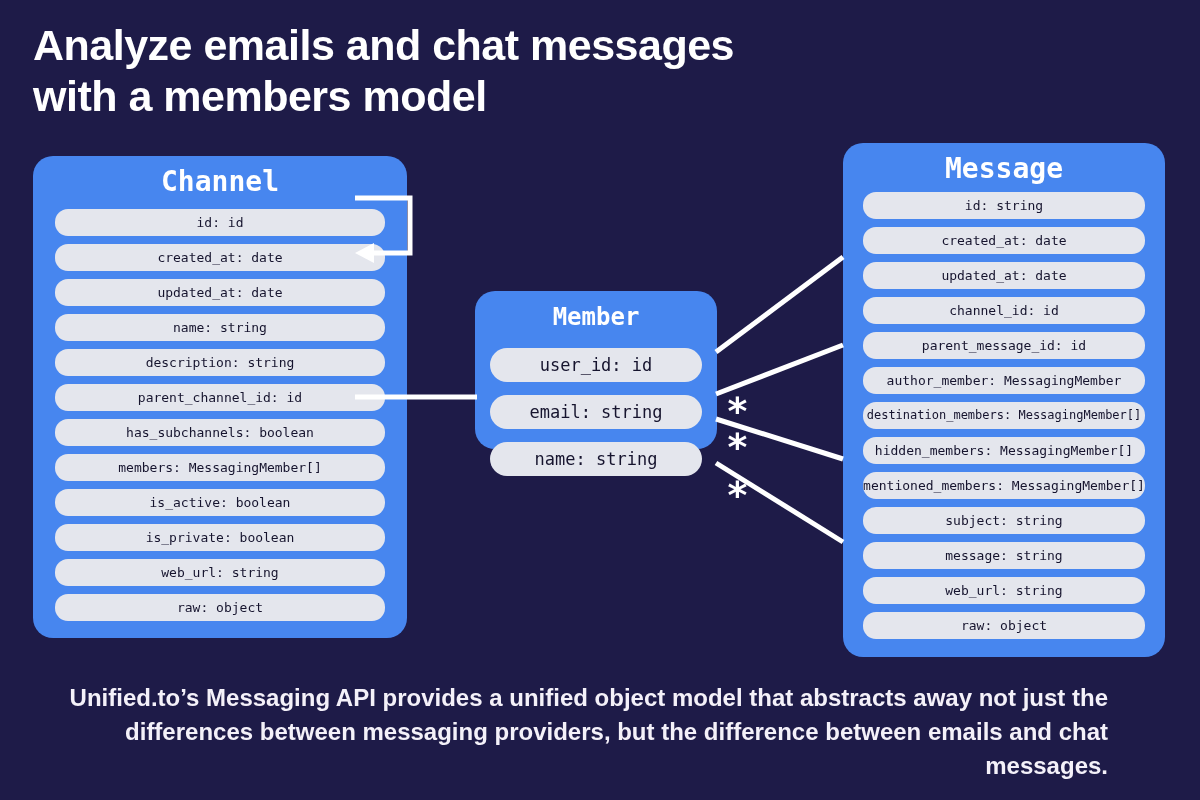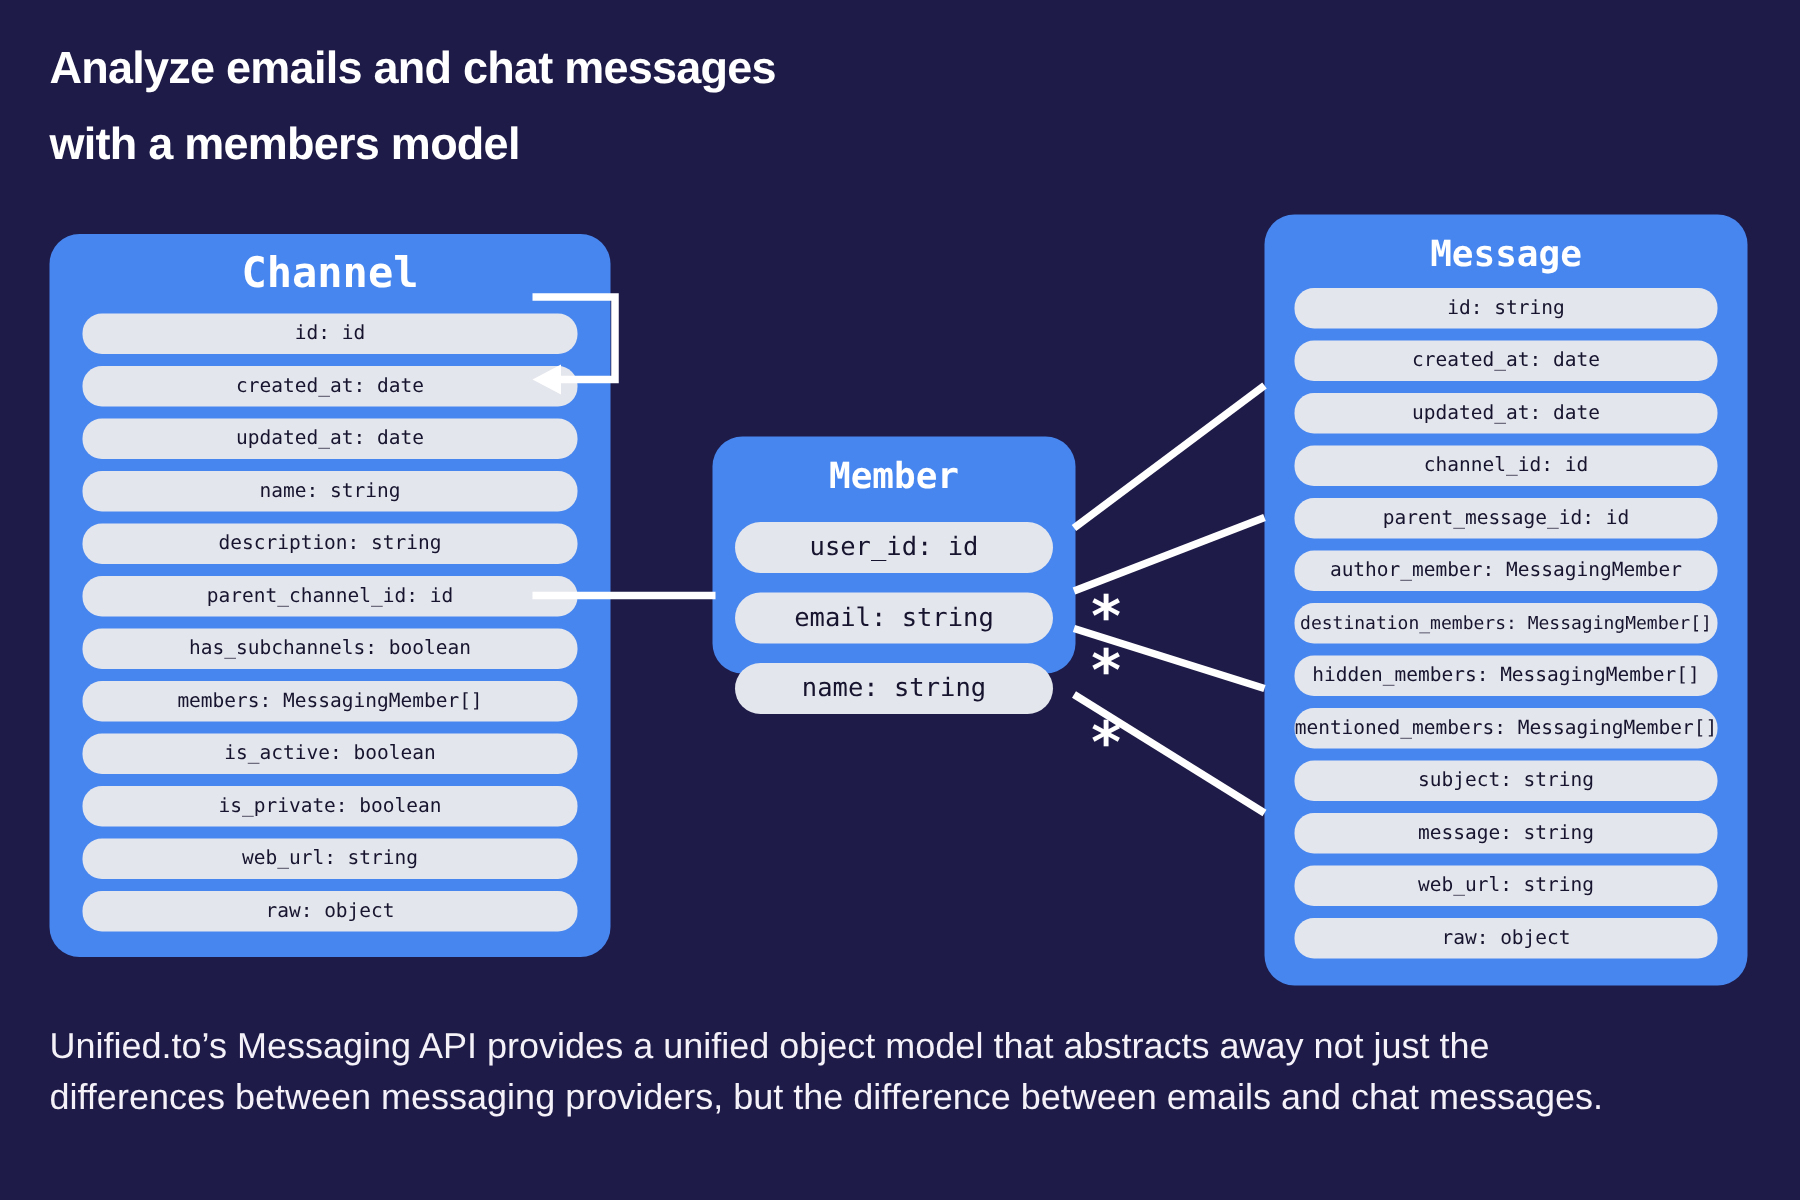--- a/index.html
+++ b/index.html
@@ -19,21 +19,21 @@
     inset: 0;
     width: 1200px;
     height: 800px;
   }
   .page-title {
     position: absolute;
     left: 33px;
     top: 20px;
     margin: 0;
     color: #ffffff;
-    font-size: 30px;
+    font-size: 43px;
     line-height: 51px;
     font-weight: 600;
     letter-spacing: -0.5px;
   }
   .connector-svg {
     position: absolute;
     left: 0;
     top: 0;
     width: 1200px;
     height: 800px;
@@ -73,21 +73,21 @@
   .entity-channel .entity-title { font-size: 28px; line-height: 32px; margin-bottom: 11px; }
   .entity-channel .fields { gap: 8px; }
   .entity-channel .pill { height: 27px; line-height: 27px; font-size: 13px; }
   
   .entity-member { left: 475px; top: 291px; width: 242px; height: 158px; padding: 12px 15px 0 15px; }
   .entity-member .entity-title { font-size: 24px; line-height: 28px; margin-bottom: 17px; }
   .entity-member .fields { gap: 13px; }
   .entity-member .pill { height: 34px; line-height: 34px; font-size: 17px; border-radius: 17px; }
   
   .entity-message { left: 843px; top: 143px; width: 322px; height: 514px; padding: 10px 20px 0 20px; }
-  .entity-message .entity-title { font-size: 24px; line-height: 32px; margin-bottom: 7px; }
+  .entity-message .entity-title { font-size: 28px; line-height: 32px; margin-bottom: 7px; }
   .entity-message .fields { gap: 8px; }
   .entity-message .pill { height: 27px; line-height: 27px; font-size: 13px; }
   
   .mult {
     position: absolute;
     color: #ffffff;
     font-family: "DejaVu Sans Mono", monospace;
     font-size: 38px;
     line-height: 38px;
     font-weight: bold;
@@ -98,21 +98,22 @@
   .mult-3 { left: 726px; top: 476px; }
   .page-description {
     position: absolute;
     left: 33px;
     top: 681px;
     width: 1075px;
     margin: 0;
     color: #f4f1f9;
     font-size: 24px;
     line-height: 34px;
-    font-weight: 400;
+    font-weight: 700;
+    text-align: right;
   }
 </style>
 </head>
 <body>
 
 <div class="canvas">
 
   <h1 class="page-title"><span>Analyze emails and chat messages</span><br><span>with a members model</span></h1>
 
   <svg class="connector-svg" viewBox="0 0 1200 800" aria-hidden="true">

